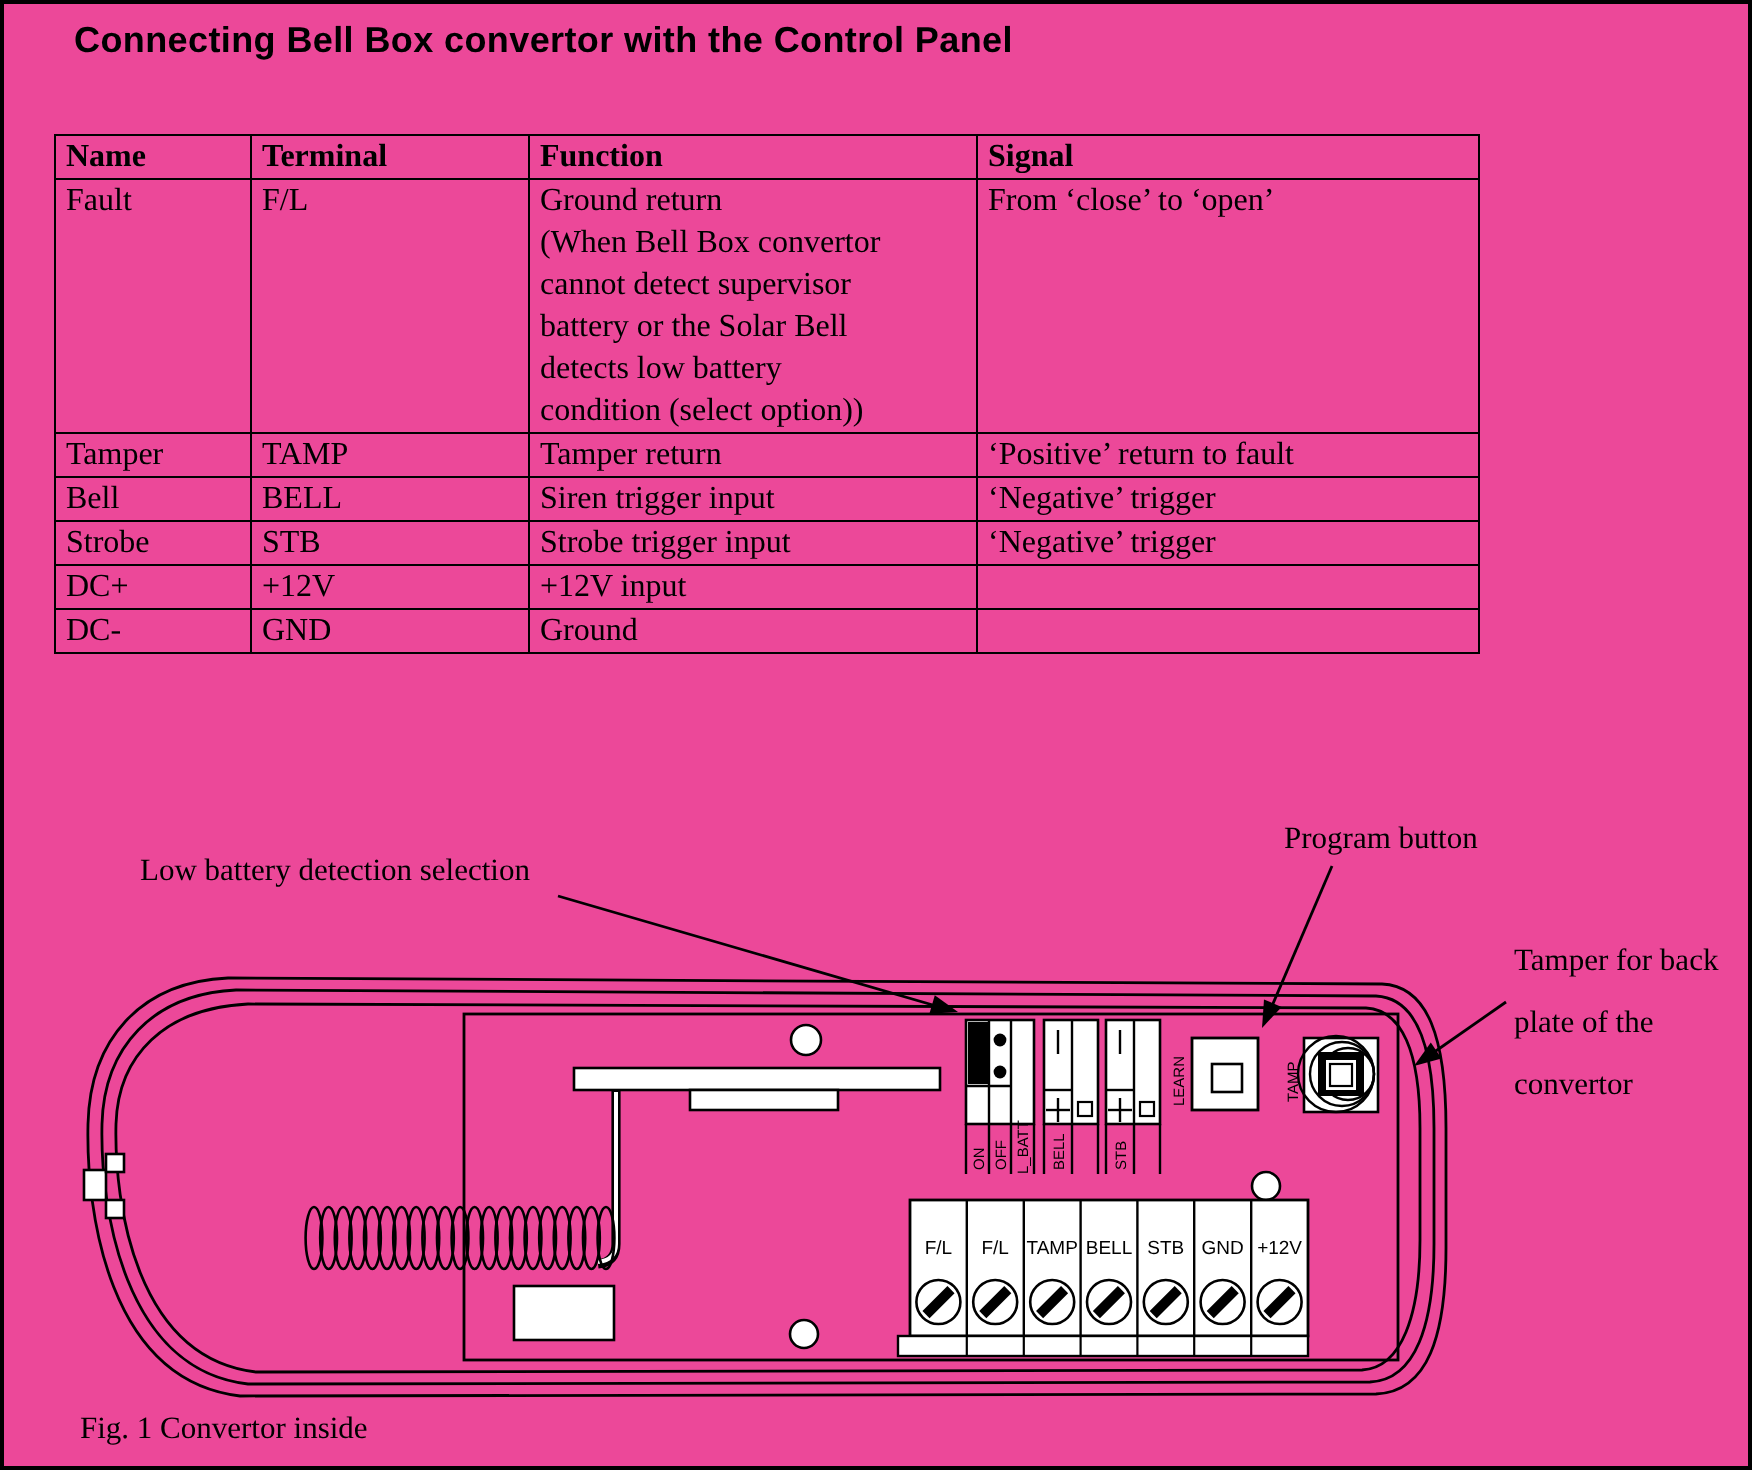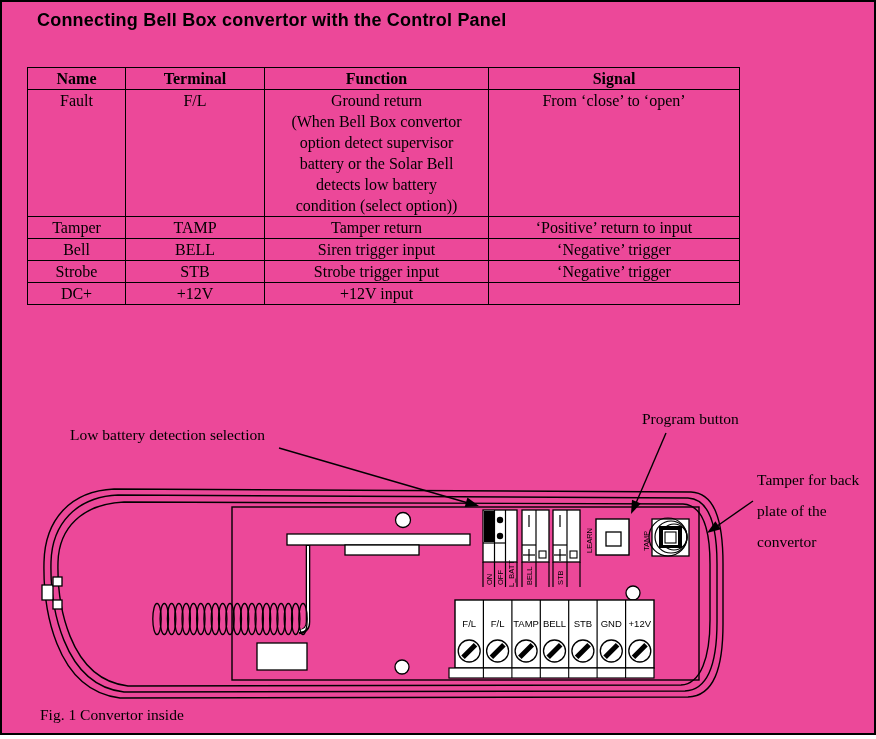--- a/index.html
+++ b/index.html
@@ -12,21 +12,21 @@
     position:absolute;left:35px;top:8px;
     font-family:"Liberation Sans", sans-serif;font-weight:bold;font-size:18px;
     letter-spacing:.2px;white-space:nowrap;
   }
   table.spec{
     position:absolute;left:25px;top:65px;width:712px;
     border-collapse:collapse;table-layout:fixed;
     font-size:16px;line-height:21px;
   }
   table.spec th,table.spec td{
-    border:1.6px solid #000;padding:0 5px;vertical-align:top;text-align:center;
+    border:1.6px solid #000;padding:0 5px;vertical-align:top;text-align:left;
     overflow:hidden;white-space:nowrap;
   }
   table.spec th{font-weight:bold;height:21px;}
   table.spec td{height:21px;margin-top:44px;}
   .note{
     position:absolute;left:25px;top:331px;width:730px;
     font-weight:bold;font-size:16px;white-space:nowrap;
   }
   .fig-caption{
     position:absolute;left:38px;top:704px;font-size:15.5px;white-space:nowrap;
@@ -59,49 +59,55 @@
         <th>Signal</th>
       </tr>
     </thead>
     <tbody>
       <tr>
         <td>Fault</td>
         <td>F/L</td>
         <td>
           <div>Ground return</div>
           <div>(When Bell Box convertor</div>
-          <div>option detect supervisor</div>
+          <div>cannot detect supervisor</div>
           <div>battery or the Solar Bell</div>
           <div>detects low battery</div>
           <div>condition (select option))</div>
         </td>
         <td>From ‘close’ to ‘open’</td>
       </tr>
       <tr>
         <td>Tamper</td>
         <td>TAMP</td>
         <td>Tamper return</td>
-        <td>‘Positive’ return to input</td>
+        <td>‘Positive’ return to fault</td>
       </tr>
       <tr>
         <td>Bell</td>
         <td>BELL</td>
         <td>Siren trigger input</td>
         <td>‘Negative’ trigger</td>
       </tr>
       <tr>
         <td>Strobe</td>
         <td>STB</td>
         <td>Strobe trigger input</td>
         <td>‘Negative’ trigger</td>
       </tr>
       <tr>
         <td>DC+</td>
         <td>+12V</td>
         <td>+12V input</td>
+        <td></td>
+      </tr>
+      <tr>
+        <td>DC-</td>
+        <td>GND</td>
+        <td>Ground</td>
         <td></td>
       </tr>
     </tbody>
   </table>
 
 
   <svg class="fig" viewBox="0 400 876 312">
 
     <text class="callout" x="68" y="438">Low battery detection selection</text>
     <text class="callout" x="640" y="422">Program button</text>

